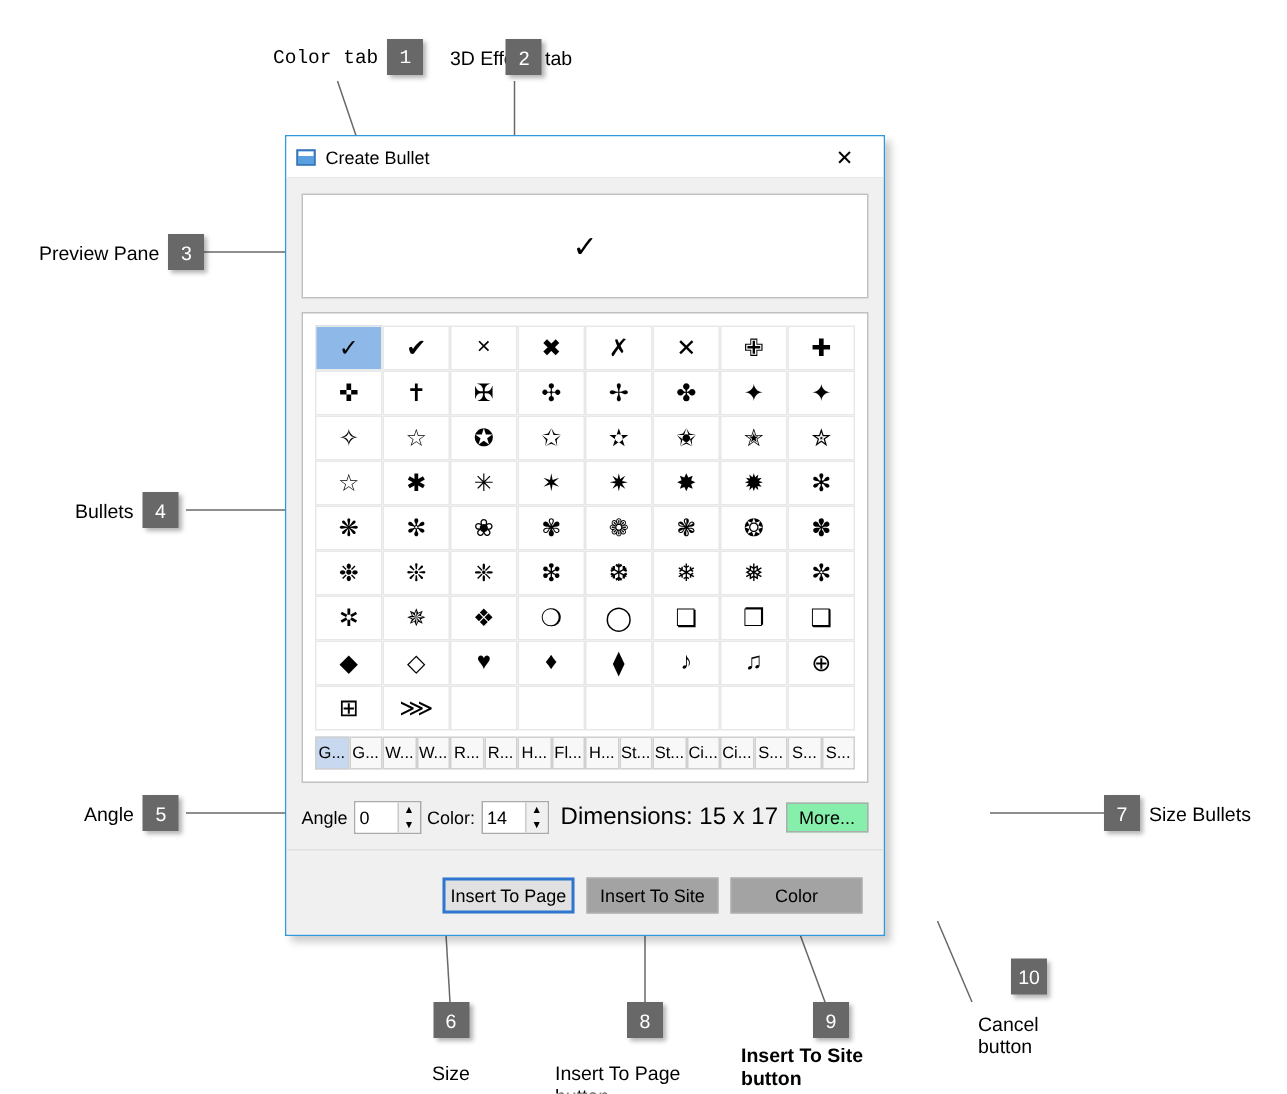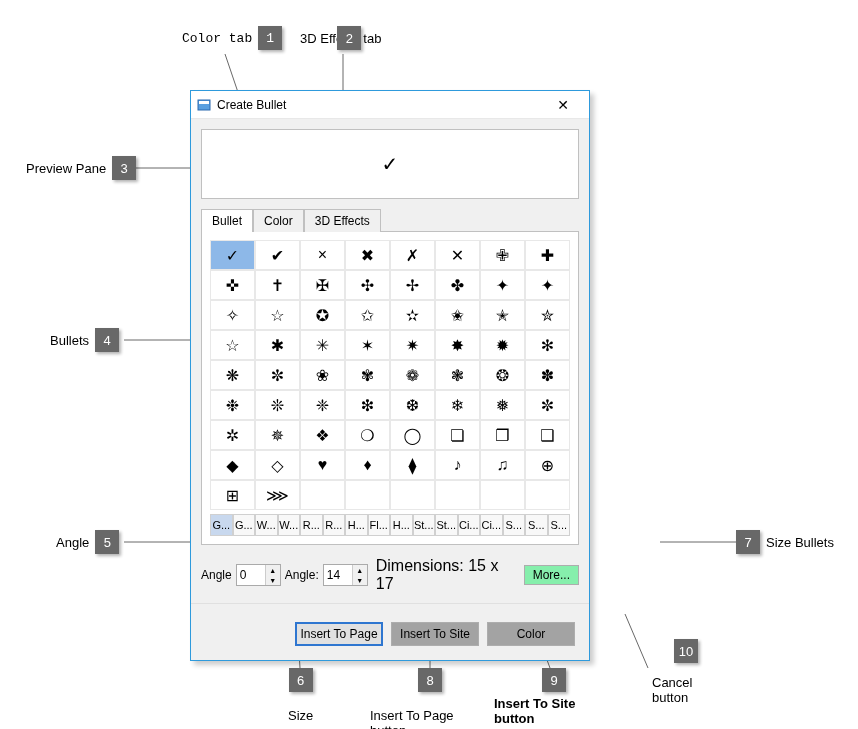--- a/index.html
+++ b/index.html
@@ -287,25 +287,20 @@
       <span>✕</span>
     </div>
   </div>
   <div class="dialog-body">
 
     <div class="preview">
       <span>✓</span>
     </div>
 
     <div class="tabs-wrap">
-      <div class="tab-row">
-        <div class="tab active">Bullet</div>
-        <div class="tab">Color</div>
-        <div class="tab">3D Effects</div>
-      </div>
       <div class="tab-panel">
         <div class="bullet-grid" id="bullet-grid">
             <div class="bullet-cell selected">✓</div>
             <div class="bullet-cell">✔</div>
             <div class="bullet-cell">×</div>
             <div class="bullet-cell">✖</div>
             <div class="bullet-cell">✗</div>
             <div class="bullet-cell">✕</div>
             <div class="bullet-cell">✙</div>
             <div class="bullet-cell">✚</div>
@@ -399,21 +394,21 @@
 
     <div class="control-row">
       <span class="ctrl-label">Angle</span>
       <div class="spinner">
         <input value="0" style="">
         <div class="spin-btns">
             <div>▲</div>
             <div>▼</div>
           </div>
       </div>
-      <span class="ctrl-label">Angle:</span>
+      <span class="ctrl-label">Color:</span>
       <div class="spinner">
         <input value="14" style="">
         <div class="spin-btns">
             <div>▲</div>
             <div>▼</div>
           </div>
       </div>
       <span class="dim-text">Dimensions: 15 x 17</span>
       <div class="more-btn">More...</div>
     </div>

